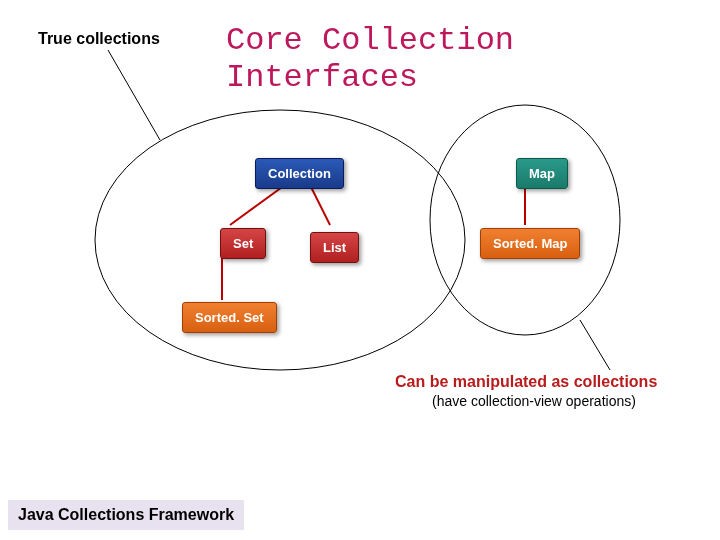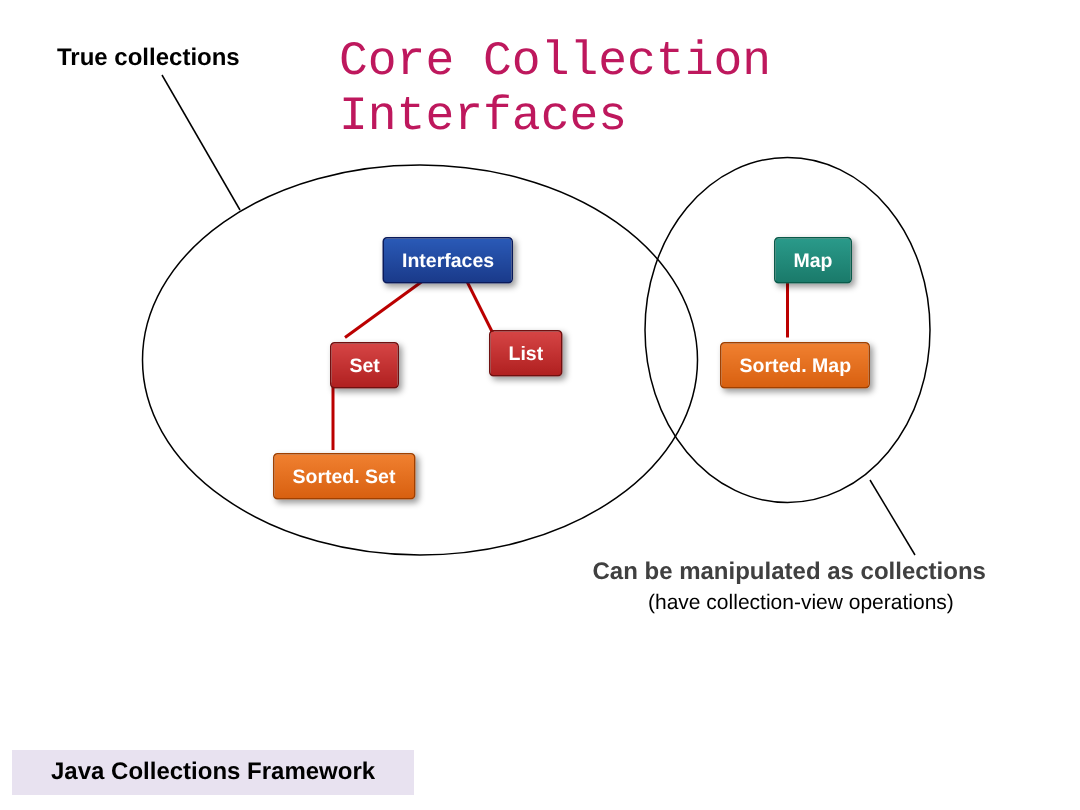--- a/index.html
+++ b/index.html
@@ -27,38 +27,38 @@
       font-size: 16px;
       font-weight: bold;
       color: #000;
     }
     .label-right {
       position: absolute;
       top: 373px;
       left: 395px;
       font-size: 16px;
       font-weight: bold;
-      color: #404040;
+      color: #b91c1c;
     }
     .label-right-sub {
       position: absolute;
       top: 393px;
       left: 432px;
       font-size: 14px;
       color: #000;
     }
     .footer {
       position: absolute;
       bottom: 10px;
       left: 8px;
       font-size: 16px;
       font-weight: bold;
       color: #000;
       background: #e8e2f0;
-      padding: 6px 26px;
+      padding: 6px 10px;
     }
     .btn {
       position: absolute;
       color: #fff;
       font-size: 13px;
       font-weight: bold;
       text-align: center;
       padding: 7px 12px;
       border-radius: 3px;
       font-family: Arial, sans-serif;
@@ -95,20 +95,20 @@
 
   <line x1="285" y1="185" x2="230" y2="225" stroke="#b00" stroke-width="2"></line>
 
   <line x1="310" y1="185" x2="330" y2="225" stroke="#b00" stroke-width="2"></line>
 
   <line x1="222" y1="255" x2="222" y2="300" stroke="#b00" stroke-width="2"></line>
 
   <line x1="525" y1="185" x2="525" y2="225" stroke="#b00" stroke-width="2"></line>
 </svg>
 
-<div class="btn btn-blue" style="top:158px; left:255px;">Interfaces</div>
+<div class="btn btn-blue" style="top:158px; left:255px;">Collection</div>
 <div class="btn btn-red" style="top:228px; left:200px;margin-left:20px;">Set</div>
-<div class="btn btn-red" style="top:220px; left:310px;margin-left:16px;">List</div>
+<div class="btn btn-red" style="top:232px; left:310px;">List</div>
 <div class="btn btn-orange" style="top:302px; left:182px;">Sorted. Set</div>
 <div class="btn btn-teal" style="top:158px; left:500px;">Map</div>
 <div class="btn btn-orange" style="top:228px; left:480px;">Sorted. Map</div>
 
 <div class="footer">Java Collections Framework</div>
 
 </body></html>

